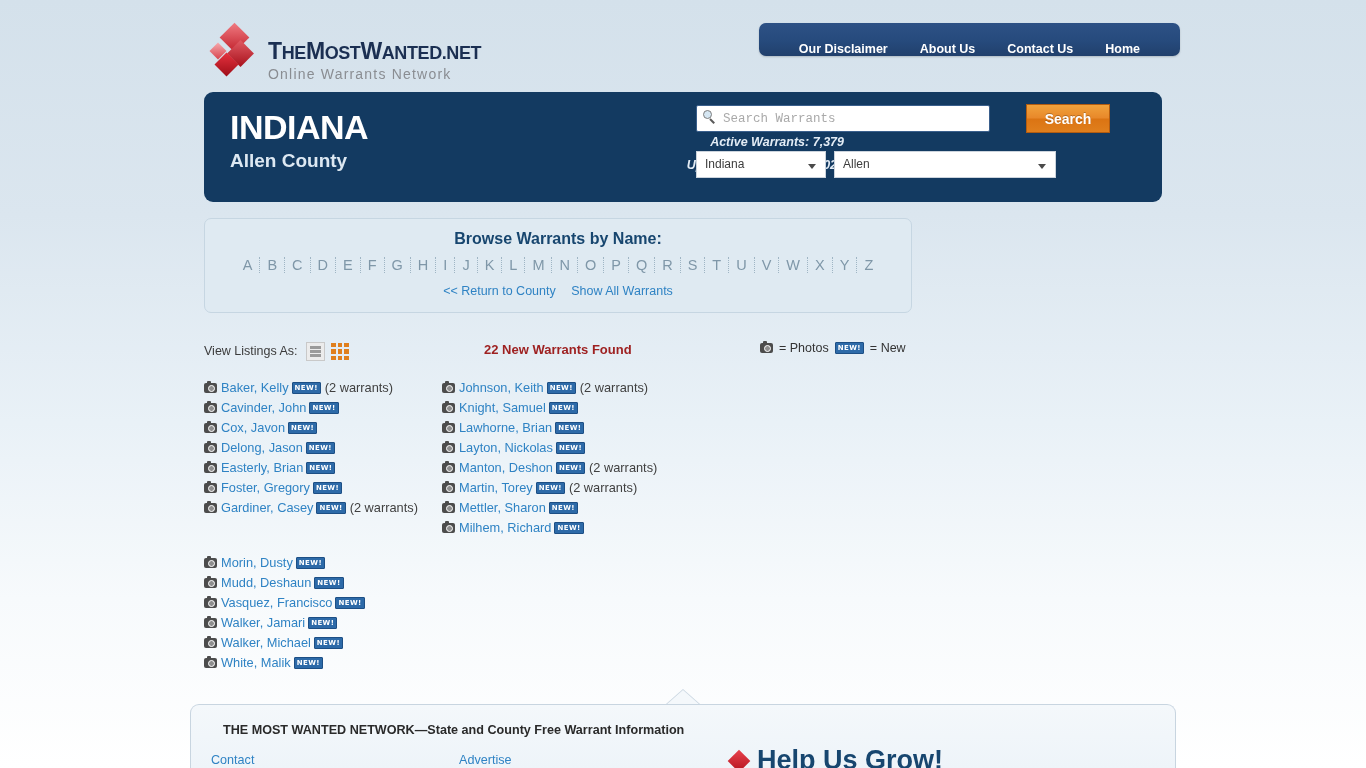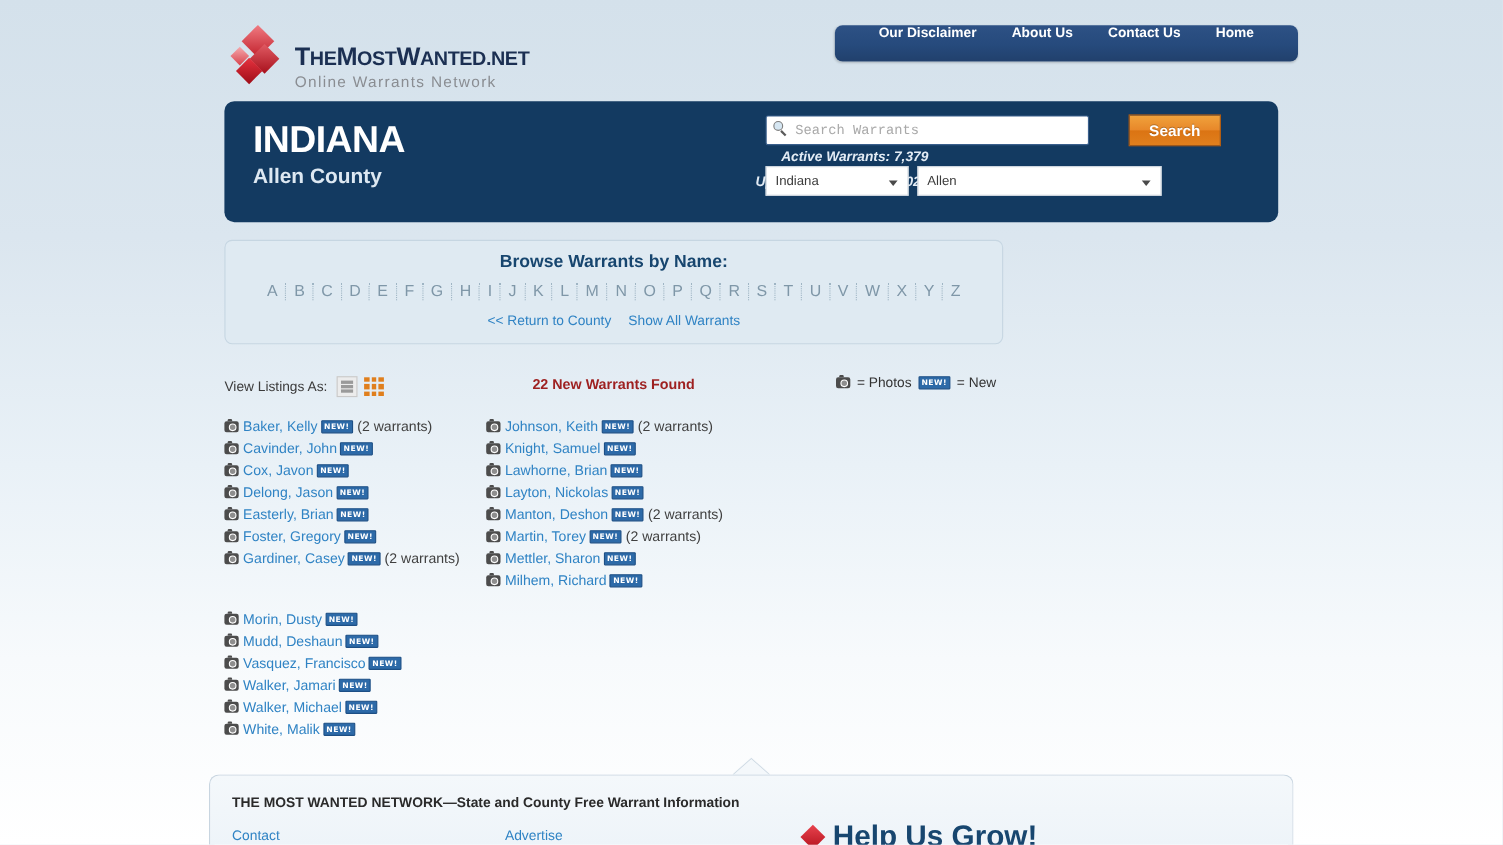--- a/index.html
+++ b/index.html
@@ -31,21 +31,21 @@
   .logo-text { line-height: 1; }
   .logo-title { font-weight: bold; font-size: 23px; color: #1b2f52; letter-spacing: -0.4px;
                 font-family: "Liberation Sans", sans-serif; margin-top: 20px; }
   .logo-title .cap { font-size: 23px; }
   .logo-title .sm { font-size: 18px; }
   .logo-sub { margin-top: 4px; font-size: 14px; color: #8a8d92; letter-spacing: 1.2px; }
 
   .topnav { position: absolute; right: 186px; top: 23px;
             background: linear-gradient(to bottom, #2d5185, #264a7c 55%, #21406c);
             border-radius: 7px; height: 33px; padding: 0 24px;
-            display: flex; align-items: flex-start; gap: 0px;
+            display: flex; align-items: flex-end; gap: 0px;
             box-shadow: 0 1px 2px rgba(0,0,0,0.18); }
   .topnav a { color: #ffffff; font-size: 12.5px; font-weight: bold; text-decoration: none;
               padding: 0 16px; white-space: nowrap; }
 
   
   .hero { position: absolute; left: 204px; top: 92px; width: 958px; height: 110px;
           background: #133a61; border-radius: 9px; }
   .hero-state { position: absolute; left: 26px; top: 16px; color: #fff; font-size: 34px;
                 font-weight: bold; letter-spacing: -0.5px; }
   .hero-county { position: absolute; left: 26px; top: 58px; color: #dde8f2; font-size: 19px;
@@ -138,21 +138,21 @@
   .nrow .cnt { color: #404040; margin-left: 4px; }
   .nrow .newb { margin-left: 3px; }
 
   
   .footer { position: absolute; left: 190px; top: 704px; width: 986px; height: 64px;
             background: linear-gradient(to bottom,#f4f8fb,#eef4f9); border: 1px solid #c8d5e0;
             border-bottom: none; border-radius: 9px 9px 0 0; }
   .notch { position: absolute; left: 666px; top: 690px; width: 0; height: 0;
            border-left: 17px solid transparent; border-right: 17px solid transparent;
            border-bottom: 15px solid #f4f8fb; filter: drop-shadow(0 -1px 0 #c8d5e0); }
-  .footer-title { position: absolute; left: 20px; top: 18px; font-size: 12.6px; font-weight: bold; color: #2a2a2a; }
+  .footer-title { position: absolute; left: 32px; top: 18px; font-size: 12.6px; font-weight: bold; color: #2a2a2a; }
   .footer-links { position: absolute; left: 20px; top: 48px; font-size: 12.6px; }
   .footer-links a { color: #2f83c4; text-decoration: none; }
   .fl1 { position: absolute; left: 0; }
   .fl2 { position: absolute; left: 248px; }
   .grow { position: absolute; left: 540px; top: 40px; display: flex; align-items: center; gap: 10px; }
   .grow-dia { width: 16px; height: 16px; transform: rotate(45deg);
               background: linear-gradient(135deg,#e8434e,#b4121d); }
   .grow-text { font-size: 27px; font-weight: bold; color: #17466f; }
 </style>
 </head>

